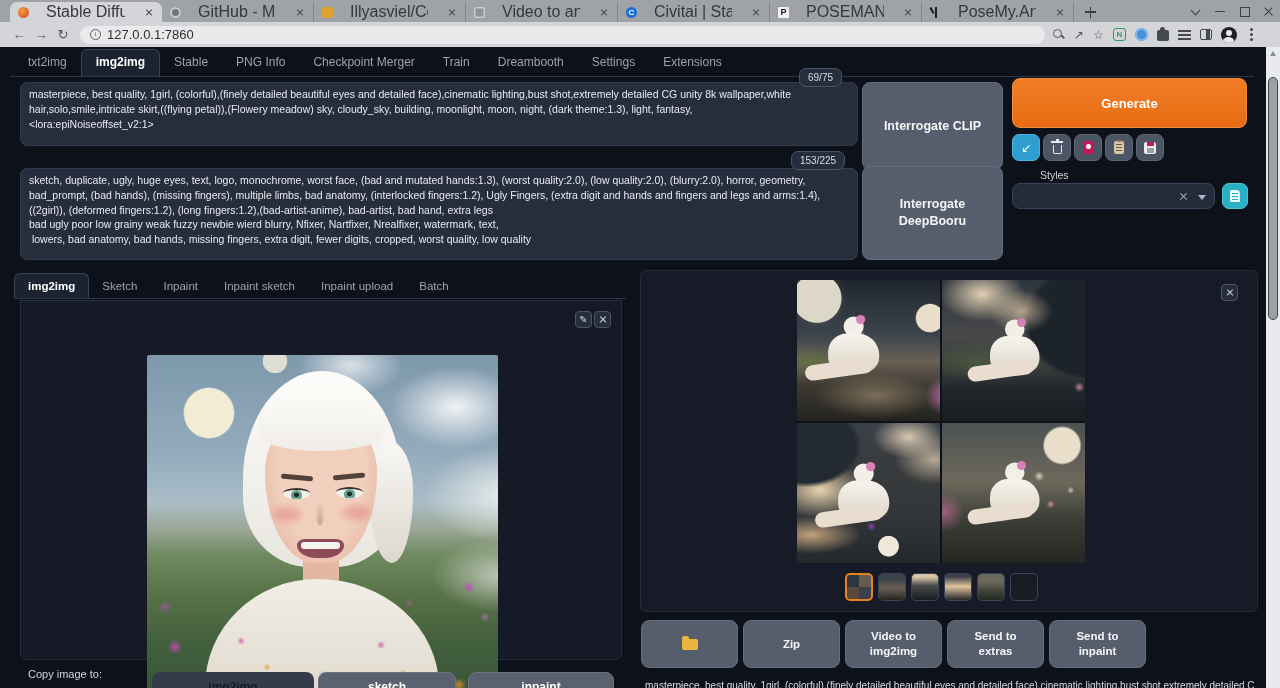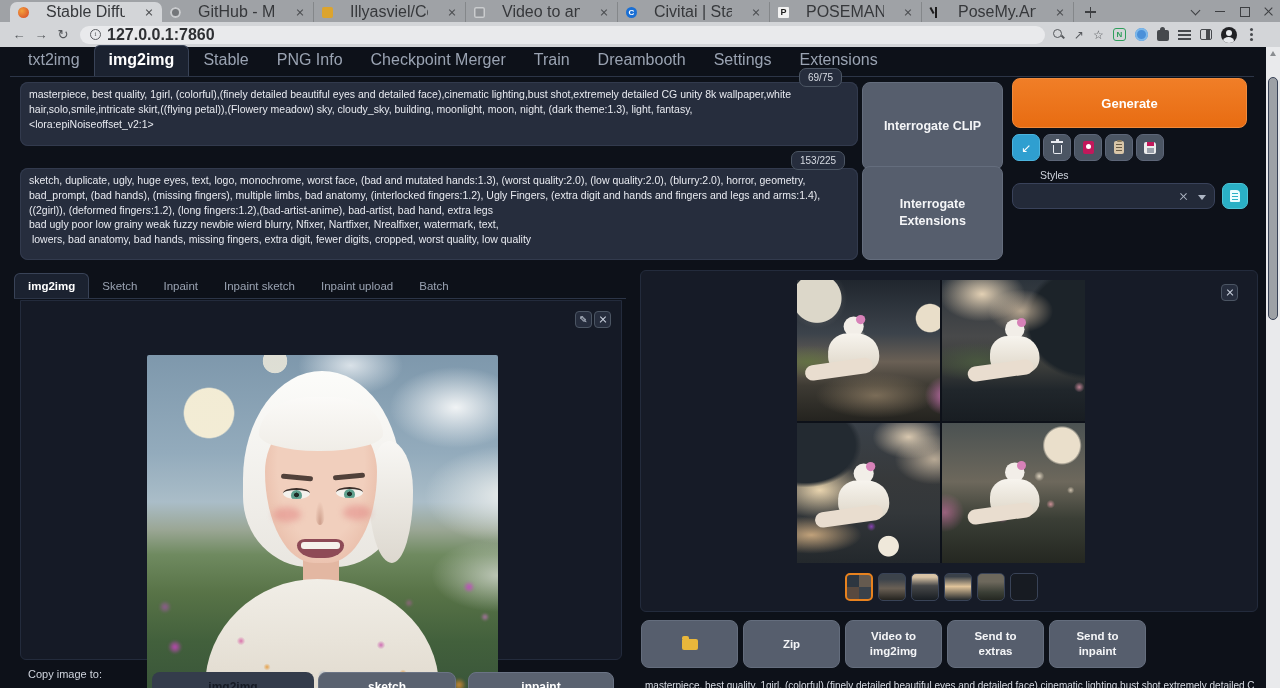--- a/index.html
+++ b/index.html
@@ -38,21 +38,21 @@
   .win-btn { width:24px; height:22px; position:relative; }
   .wc-chev::before { content:""; position:absolute; left:8px; top:7px; width:6px; height:6px; border-right:1.4px solid #3d3f42; border-bottom:1.4px solid #3d3f42; transform:rotate(45deg); }
   .wc-min::before { content:""; position:absolute; left:7px; top:11px; width:10px; height:1.3px; background:#3d3f42; }
   .wc-max::before { content:""; position:absolute; left:7.5px; top:7px; width:8px; height:8px; border:1.3px solid #3d3f42; }
   .wc-close::before,.wc-close::after { content:""; position:absolute; left:7px; top:10.5px; width:11px; height:1.3px; background:#3d3f42; }
   .wc-close::before { transform:rotate(45deg);} .wc-close::after { transform:rotate(-45deg);}
   .toolbar { position:absolute; left:0; top:22px; width:1280px; height:25px; background:#d3d5d8; display:flex; align-items:center; }
   .nav-ico { width:22px; height:22px; display:flex; align-items:center; justify-content:center; color:#55585c; font-size:13px; }
   .url-pill { position:relative; margin-left:6px; width:965px; height:18px; background:#e9eaec; border-radius:9px; display:flex; align-items:center; gap:6px; padding:0 10px; }
   .info-ico { width:11px; height:11px; border:1.2px solid #5a5d61; border-radius:50%; color:#5a5d61; font-size:7px; line-height:9px; text-align:center; font-family:"Liberation Serif",serif; }
-  .url-text { font-size:16px; color:#2e3033;font-weight:bold; }
+  .url-text { font-size:13px; color:#2e3033; }
   .tb-right { display:flex; align-items:center; margin-left:8px; gap:9px; }
   .zoom-ico { position:relative; width:12px; height:12px; }
   .zoom-ico::before { content:""; position:absolute; left:0; top:0; width:7px; height:7px; border:1.4px solid #55585c; border-radius:50%; }
   .zoom-ico::after { content:""; position:absolute; left:7.5px; top:7.5px; width:4px; height:1.5px; background:#55585c; transform:rotate(45deg); }
   .glyph-ico { color:#55585c; font-size:12px; line-height:12px; }
   .ext-n { width:13px; height:13px; border:1.5px solid #2e9e5b; border-radius:3px; color:#2e9e5b; font-size:8px; font-weight:bold; text-align:center; line-height:11px; }
   .ext-blue { width:13px; height:13px; border-radius:50%; background:#4a90d9; box-shadow:inset 0 0 0 2px #7db8ea; }
   .puzzle-ico { position:relative; width:12px; height:11px; background:#46494d; border-radius:2px; margin-top:2px; }
   .puzzle-ico::before { content:""; position:absolute; left:3.5px; top:-3px; width:5px; height:5px; background:#46494d; border-radius:50%; }
   .list-ico { position:relative; width:13px; height:11px; }
@@ -63,21 +63,21 @@
   .avatar-ico::before { content:""; position:absolute; left:5px; top:3px; width:6px; height:6px; border-radius:50%; background:#e8eaed; }
   .avatar-ico::after { content:""; position:absolute; left:2.5px; top:10px; width:11px; height:8px; border-radius:50%; background:#e8eaed; }
   .dots-ico { width:3px; height:3px; border-radius:50%; background:#46494d; box-shadow:0 5px 0 #46494d, 0 -5px 0 #46494d; margin:0 4px; }
   
   .page-scroll { position:absolute; right:0; top:47px; width:14px; height:641px; background:#e9eaec; }
   .page-scroll .arr { position:absolute; left:3.5px; top:4px; width:0; height:0; border-left:3.5px solid transparent; border-right:3.5px solid transparent; border-bottom:5px solid #8a8d91; }
   .page-scroll .thumb { position:absolute; left:2px; top:30px; width:10px; height:243px; background:#9da1a6; }
   
   .webui { position:absolute; left:0; top:47px; width:1266px; height:641px; background:#0d1119; color:#e5e7eb; }
   .navtabs { position:absolute; left:14px; top:3px; display:flex; align-items:flex-end; height:26px; }
-  .navtab { padding:5px 14px 7px; font-size:16px; color:#9aa3b2; white-space:nowrap; }
+  .navtab { padding:5px 14px 7px; font-size:12px; color:#9aa3b2; white-space:nowrap; }
   .navtab.active { background:#1b2230; border:1px solid #394357; border-bottom:none; border-radius:6px 6px 0 0; color:#fff; font-weight:bold; }
   .nav-underline { position:absolute; left:10px; top:29px; width:1244px; height:1px; background:#2c3547; }
   
   .prompt-box { position:absolute; background:#262d3d; border-radius:8px; padding:5px 9px; font-size:10.5px; line-height:14.8px; color:#e8eaf0; white-space:pre-wrap; overflow:hidden; box-shadow:inset 0 0 0 1px #323a4d; }
   .pb1 { left:20px; top:35px; width:838px; height:64px; }
   .pb2 { left:20px; top:121px; width:838px; height:92px; }
   .counter { position:absolute; height:19px; padding:0 8px; background:#262d3d; border:1px solid #4b5563; border-radius:7px; font-size:10px; line-height:17px; color:#d6dae2; }
   .c1 { left:799px; top:21px; } .c2 { left:791px; top:104px; }
   .gr-btn { position:absolute; background:#565e6d; border:1px solid #646d7d; border-radius:8px; color:#f4f5f7; font-weight:bold; display:flex; align-items:center; justify-content:center; text-align:center; }
   .btn-clip { left:862px; top:35px; width:141px; height:88px; font-size:12.5px; }
@@ -331,21 +331,21 @@
 
     <div class="prompt-box pb1">masterpiece, best quality, 1girl, (colorful),(finely detailed beautiful eyes and detailed face),cinematic lighting,bust shot,extremely detailed CG unity 8k wallpaper,white hair,solo,smile,intricate skirt,((flying petal)),(Flowery meadow) sky, cloudy_sky, building, moonlight, moon, night, (dark theme:1.3), light, fantasy,
 &lt;lora:epiNoiseoffset_v2:1&gt;</div>
     <div class="counter c1">69/75</div>
     <div class="prompt-box pb2">sketch, duplicate, ugly, huge eyes, text, logo, monochrome, worst face, (bad and mutated hands:1.3), (worst quality:2.0), (low quality:2.0), (blurry:2.0), horror, geometry, bad_prompt, (bad hands), (missing fingers), multiple limbs, bad anatomy, (interlocked fingers:1.2), Ugly Fingers, (extra digit and hands and fingers and legs and arms:1.4), ((2girl)), (deformed fingers:1.2), (long fingers:1.2),(bad-artist-anime), bad-artist, bad hand, extra legs
 bad ugly poor low grainy weak fuzzy newbie wierd blurry, Nfixer, Nartfixer, Nrealfixer, watermark, text,
  lowers, bad anatomy, bad hands, missing fingers, extra digit, fewer digits, cropped, worst quality, low quality</div>
     <div class="counter c2">153/225</div>
 
     <div class="gr-btn btn-clip">Interrogate CLIP</div>
-    <div class="gr-btn btn-deep">Interrogate Extensions</div>
+    <div class="gr-btn btn-deep">Interrogate DeepBooru</div>
     <div class="gr-btn btn-generate">Generate</div>
 
     <div class="mini-btn mb-paste" style="left:1012px">↙</div>
     <div class="mini-btn" style="left:1043px">
         <span class="trash-ico"></span>
       </div>
     <div class="mini-btn" style="left:1074px">
         <span class="card-ico"></span>
       </div>
     <div class="mini-btn" style="left:1105px">

